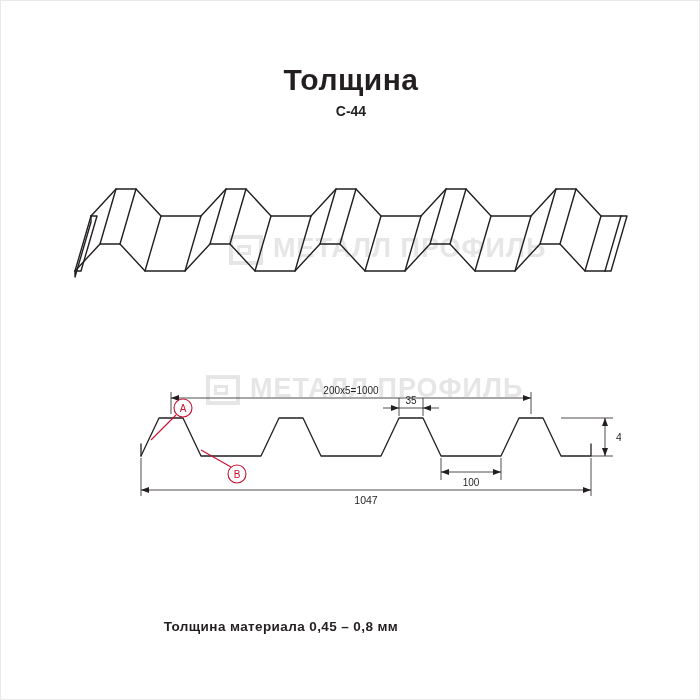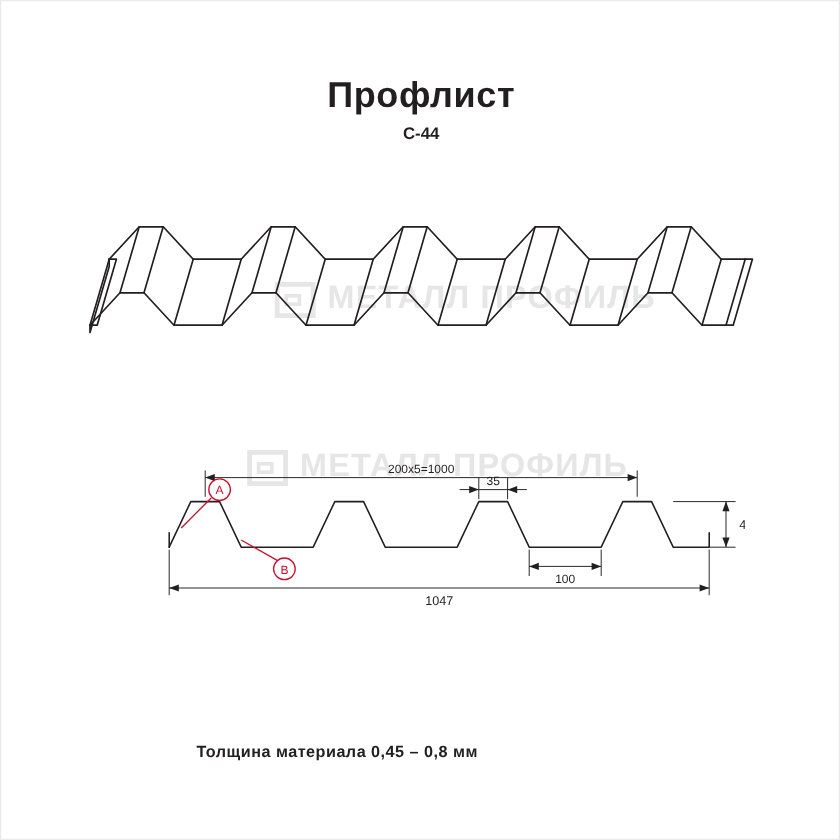--- a/index.html
+++ b/index.html
@@ -89,21 +89,21 @@
   .wm-bottom { left: 205px; top: 372px; }
   svg { display: block; }
   .iso-svg { position: absolute; left: 60px; top: 170px; }
   .sec-svg { position: absolute; left: 120px; top: 385px; }
 </style>
 </head>
 <body>
 
 <div id="page">
 
-  <div class="title">Профлист</div>
+  <div class="title">Толщина</div>
   <div class="subtitle">С-44</div>
 
   <div class="wm wm-top">
     <span class="wmbox"></span><span>МЕТАЛЛ ПРОФИЛЬ</span>
   </div>
   <div class="wm wm-bottom">
     <span class="wmbox"></span><span>МЕТАЛЛ ПРОФИЛЬ</span>
   </div>
 
   <svg class="iso-svg" width="580" height="140" viewBox="0 0 580 140">

